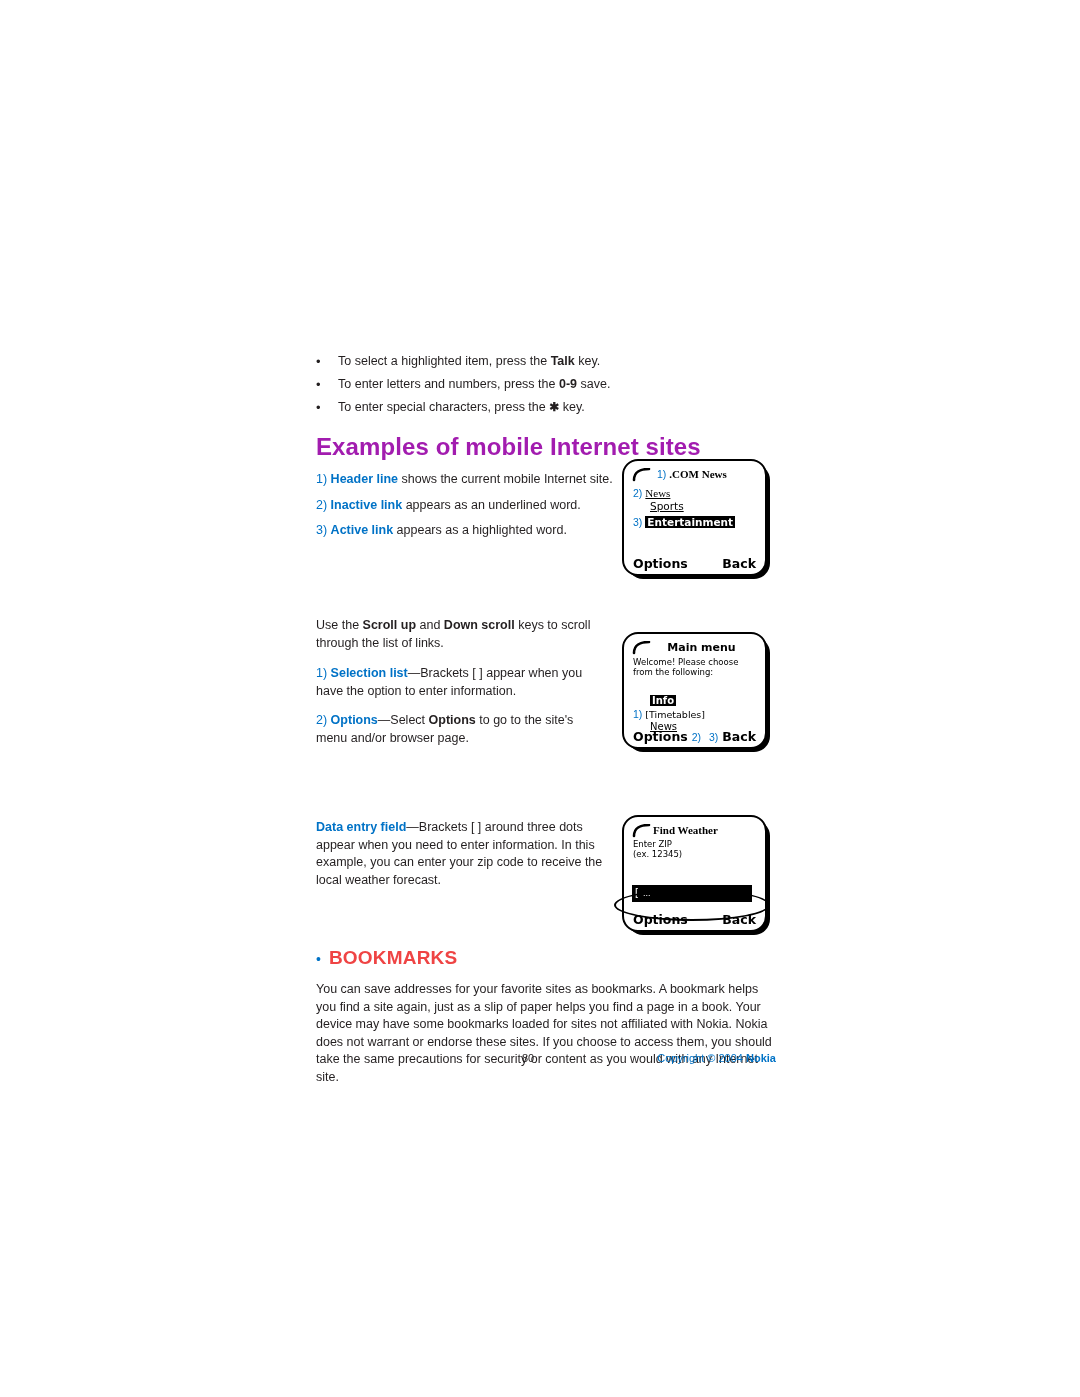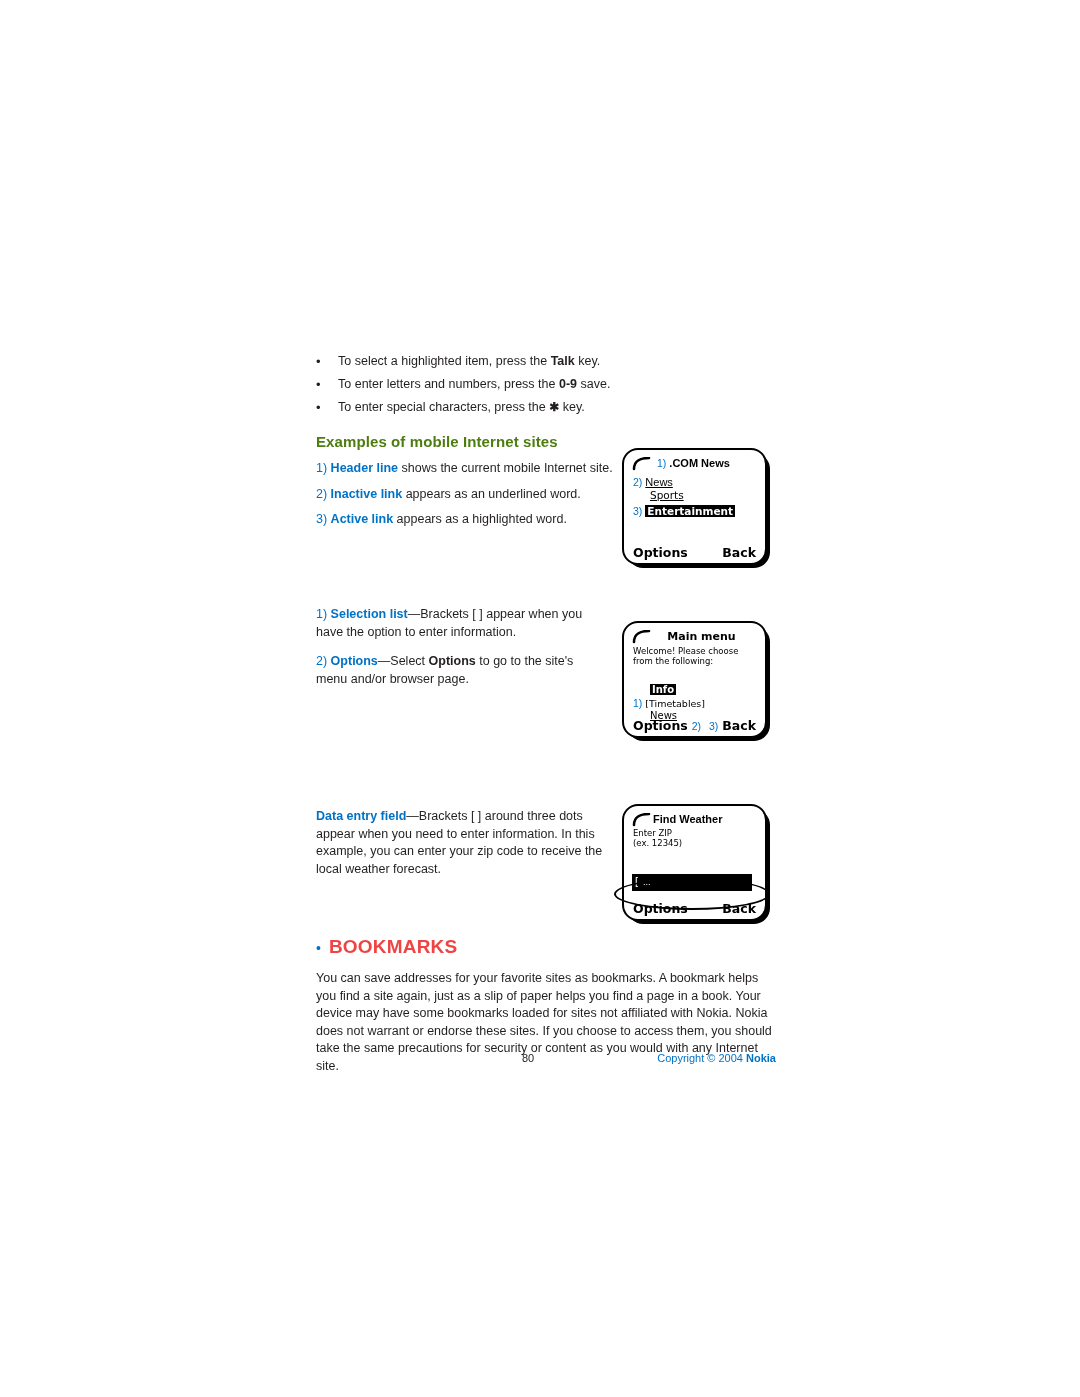--- a/index.html
+++ b/index.html
@@ -41,23 +41,23 @@
     width: 22px;
     flex: 0 0 22px;
     text-align: left;
     font-size: 13px;
     line-height: 23px;
   }
   .bullet-text { flex: 1 1 auto; }
   .b { font-weight: bold; }
 
   h1.section-title {
-    font-size: 15px;
-    font-weight: bold;
-    color: #4d7c0f;
+    font-size: 24px;
+    font-weight: bold;
+    color: #a21caf;
     margin: 14px 0 10px 0;
     letter-spacing: 0.1px;
   }
 
   p.body {
     font-size: 12.5px;
     line-height: 17.5px;
     color: #231f20;
     margin: 0 0 12px 0;
     width: 448px;
@@ -108,21 +108,21 @@
     height: 12px;
   }
   .sig svg { display: block; }
 
   .row { display: flex; align-items: baseline; }
   .num { color: #0072c6; font-size: 10.5px; margin-right: 3px; font-family: "Liberation Sans", sans-serif; }
 
   .ftitle {
     font-weight: bold;
     font-size: 11px;
-    font-family: Liberation Sans, sans-serif;
+    font-family: Liberation Serif, serif;
   }
   .ftitle-c { text-align: center; font-weight: bold; font-size: 11px; }
   .small { font-size: 8.5px; line-height: 10px; }
   .ul { text-decoration: underline; }
   .inv {
     background: #000;
     color: #fff;
     padding: 0 2px;
     font-weight: bold;
     display: inline-block;
@@ -282,20 +282,23 @@
             <span class="sk">
                 <span>Back</span>
               </span>
           </div>
         </div>
       </div>
     </div>
 
     <div class="fig-block" style="height:160px; margin-top:10px;">
 
+      <p class="body" style="width:290px; margin-bottom:13px;">
+        <span>Use the </span><span class="b">Scroll up</span><span> and </span><span class="b">Down scroll</span><span> keys to scroll through the list of links.</span>
+      </p>
 
       <p class="body" style="width:290px; margin-bottom:12px;">
         <span class="blue-num">1)</span>
         <span class="blue">Selection list</span><span>—Brackets [ ] appear when you have the option to enter information.</span>
       </p>
       <p class="body" style="width:290px; margin-bottom:12px;">
         <span class="blue-num">2)</span>
         <span class="blue">Options</span><span>—Select </span><span class="b">Options</span><span> to go to the site's menu and/or browser page.</span>
       </p>
 

